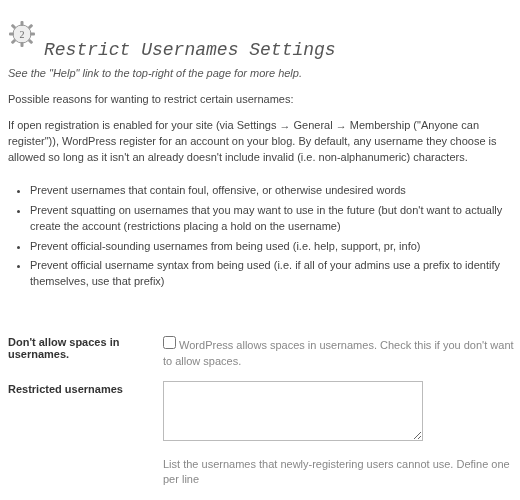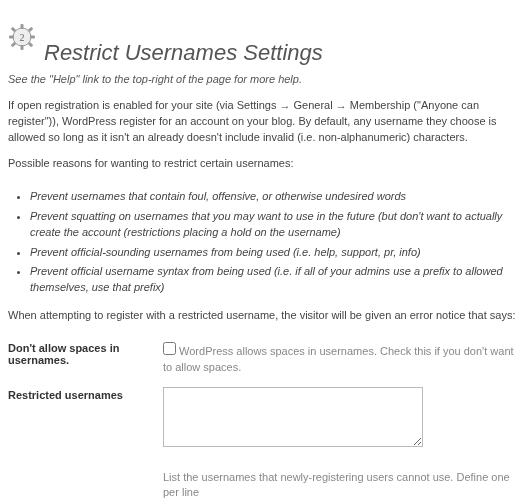--- a/index.html
+++ b/index.html
@@ -15,43 +15,42 @@
       display: flex;
       align-items: center;
       gap: 8px;
       margin-bottom: 6px;
     }
     .gear-icon {
       width: 28px; height: 28px;
       position: relative;
     }
     h2 {
-      font-family: Liberation Sans, sans-serif;
-      font-size: 22px;
+      font-family: Liberation Mono, monospace;
+      font-size: 18px;
       font-weight: normal;
       font-style: italic;
       color: #555;
       margin-top: 32px;
     }
     .help-note {
       font-style: italic;
       font-size: 11px;
       color: #555;
       margin-bottom: 10px;
     }
     p {
       font-size: 11px;
       color: #444;
       line-height: 1.45;
       margin-bottom: 10px;
     }
     ul {
       margin: 17px 0 12px 0;
       padding-left: 22px;
-      font-style: italic;
     }
     ul li {
       font-size: 11px;
       color: #444;
       line-height: 1.45;
       margin-bottom: 4px;
     }
     .form-table {
       width: 100%;
       border-collapse: collapse;
@@ -67,21 +66,21 @@
     }
     .form-table td {
       vertical-align: top;
       padding: 6px 0;
       font-size: 11px;
     }
     .description {
       color: #888;
       font-size: 11px;
       display: block;
-      margin-top: 21px;
+      margin-top: 14px;
       line-height: 1.4;
     }
     textarea {
       width: 260px;
       height: 60px;
       font-size: 11px;
       font-family: inherit;
       border: 1px solid #bbb;
       resize: both;
     }
@@ -110,33 +109,33 @@
           </g>
           <text x="14" y="17.5" text-anchor="middle" font-size="10" font-family="Georgia" fill="#666">2</text>
         </g>
       </svg>
     </span>
     <h2>Restrict Usernames Settings</h2>
   </div>
 
   <p class="help-note">See the "Help" link to the top-right of the page for more help.</p>
 
+  <p>Possible reasons for wanting to restrict certain usernames:</p>
+
   <p>If open registration is enabled for your site (via Settings → General → Membership ("Anyone can register")), WordPress register for an account on your blog. By default, any username they choose is allowed so long as it isn't an already doesn't include invalid (i.e. non-alphanumeric) characters.</p>
-
-  <p>Possible reasons for wanting to restrict certain usernames:</p>
 
   <ul>
     <li>Prevent usernames that contain foul, offensive, or otherwise undesired words</li>
     <li>Prevent squatting on usernames that you may want to use in the future (but don't want to actually create the account (restrictions placing a hold on the username)</li>
     <li>Prevent official-sounding usernames from being used (i.e. help, support, pr, info)</li>
-    <li>Prevent official username syntax from being used (i.e. if all of your admins use a prefix to allowed themselves, use that prefix)</li>
+    <li>Prevent official username syntax from being used (i.e. if all of your admins use a prefix to identify themselves, use that prefix)</li>
   </ul>
 
   <p>
-    <span>When attempting to register with a restricted username, the visitor will be given an error notice that says:</span><br>
+    <br>
   </p>
 
 
   <table class="form-table">
     <tbody>
         <tr>
       <th>Don't allow spaces in usernames.</th>
       <td>
         <input type="checkbox" style="">
         <span class="description" style="display:inline">WordPress allows spaces in usernames. Check this if you don't want to allow spaces.</span>

